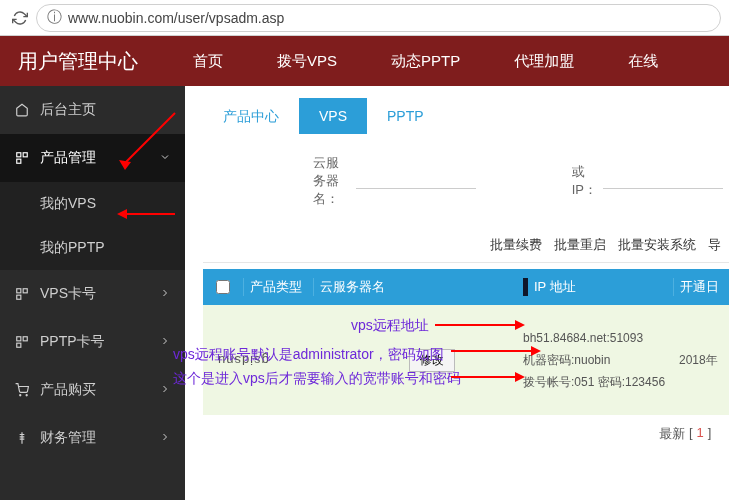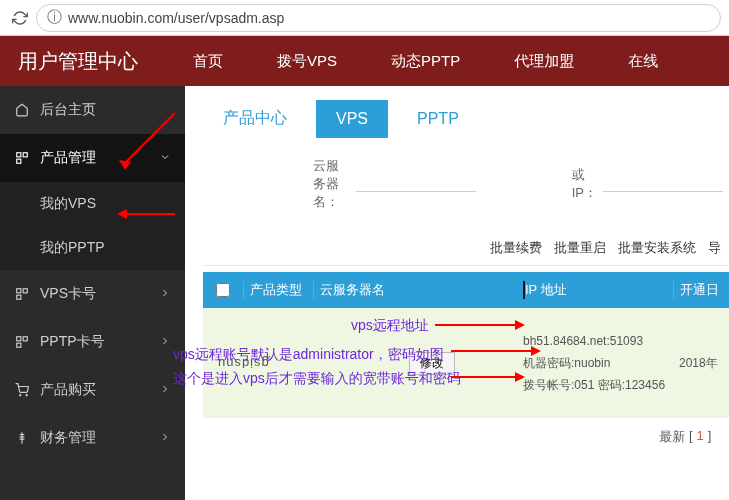--- a/index.html
+++ b/index.html
@@ -22,37 +22,37 @@
 
 .sidebar { width: 185px; background: #2b2b2b; color: #cfcfcf; font-size: 14px; }
 .side-item { height: 48px; display: flex; align-items: center; padding: 0 14px; cursor: pointer; gap: 10px; }
 .side-item.active { background: #141414; color: #fff; }
 .side-item .chev { margin-left: auto; color: #cfcfcf; }
 .side-sub { height: 44px; display: flex; align-items: center; padding-left: 40px; background: #212121; cursor: pointer; }
 .side-icon { width: 16px; height: 16px; display: inline-flex; align-items: center; justify-content: center; }
 
 
 .content { flex: 1; padding: 12px 0 0 18px; position: relative; }
-.tabs { display: flex; align-items: center; gap: 9px; font-size: 16px; margin-bottom: 18px; }
+.tabs { display: flex; align-items: flex-start; gap: 0; font-size: 14px; margin-bottom: 18px; }
 .tab { padding: 10px 20px; color: #2c9ed8; cursor: pointer; }
 .tab.active { background: #2c9ed8; color: #fff; }
 
 .search-row { display: flex; align-items: center; font-size: 13px; color: #666; padding-left: 110px; margin-bottom: 28px; }
 .search-row input { border: none; border-bottom: 1px solid #ccc; width: 120px; margin: 0 6px; font-size: 13px; }
 .search-row .or-ip { margin-left: 90px; }
 
 .batch-row { display: flex; justify-content: flex-end; gap: 12px; font-size: 13px; color: #333; border-bottom: 1px solid #e6e6e6; padding: 0 8px 8px 0; margin-bottom: 6px; }
 .batch-row span { cursor: pointer; }
 
 .table-header { display: flex; background: #2c9ed8; color: #fff; font-size: 13px; height: 36px; align-items: center; }
 .th-check { width: 40px; display: flex; justify-content: center; }
 .th-check input { width: 14px; height: 14px; }
 .th-type { width: 70px; padding-left: 6px; border-left: 1px solid #4db0e0; }
 .th-name { width: 210px; padding-left: 6px; border-left: 1px solid #4db0e0; }
-.th-ip { width: 150px; border-left: 2px solid #0f172a; }
+.th-ip { width: 150px; padding-left: 6px; border-left: 5px solid #0f172a; }
 .th-date { flex: 1; padding-left: 6px; border-left: 1px solid #4db0e0; }
 
 .data-row { background: #eff7e3; font-size: 13px; color: #555; padding: 22px 0; display: flex; }
 .dr-left { width: 320px; display: flex; align-items: center; padding-left: 14px; }
 .dr-name { transform: rotate(180deg); display: inline-block; font-size: 13px; letter-spacing: 1px; }
 .dr-btn { border: 1px solid #bbb; background: #f5f5f5; padding: 2px 10px; font-size: 12px; margin-left: 140px; }
 .dr-ip { width: 150px; font-size: 12px; line-height: 22px; }
 .dr-date { flex: 1; font-size: 12px; padding-left: 6px; display: flex; align-items: center; }
 
 .pager { display: flex; justify-content: flex-end; font-size: 13px; padding: 10px 14px 0 0; color: #555; }

